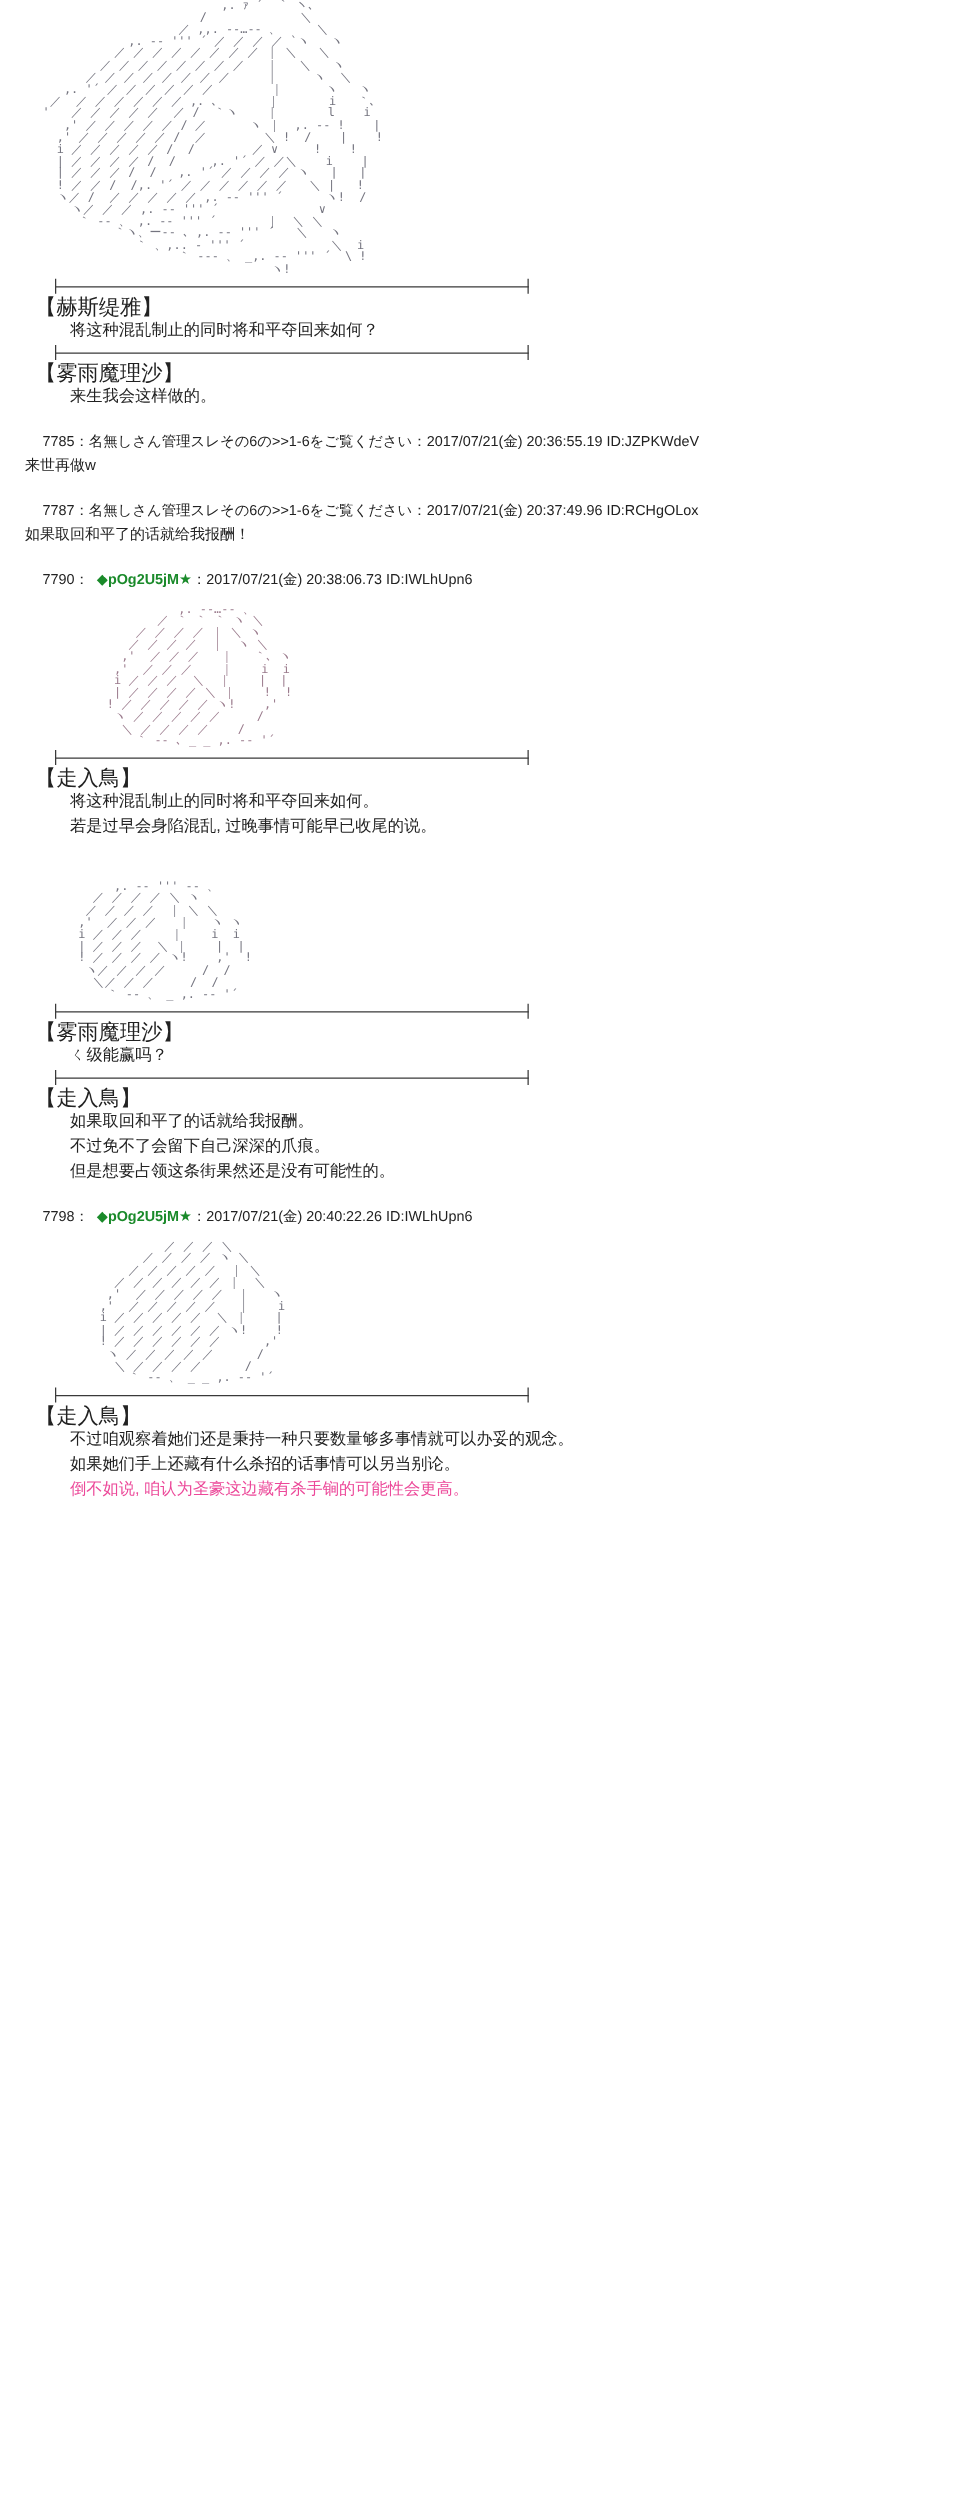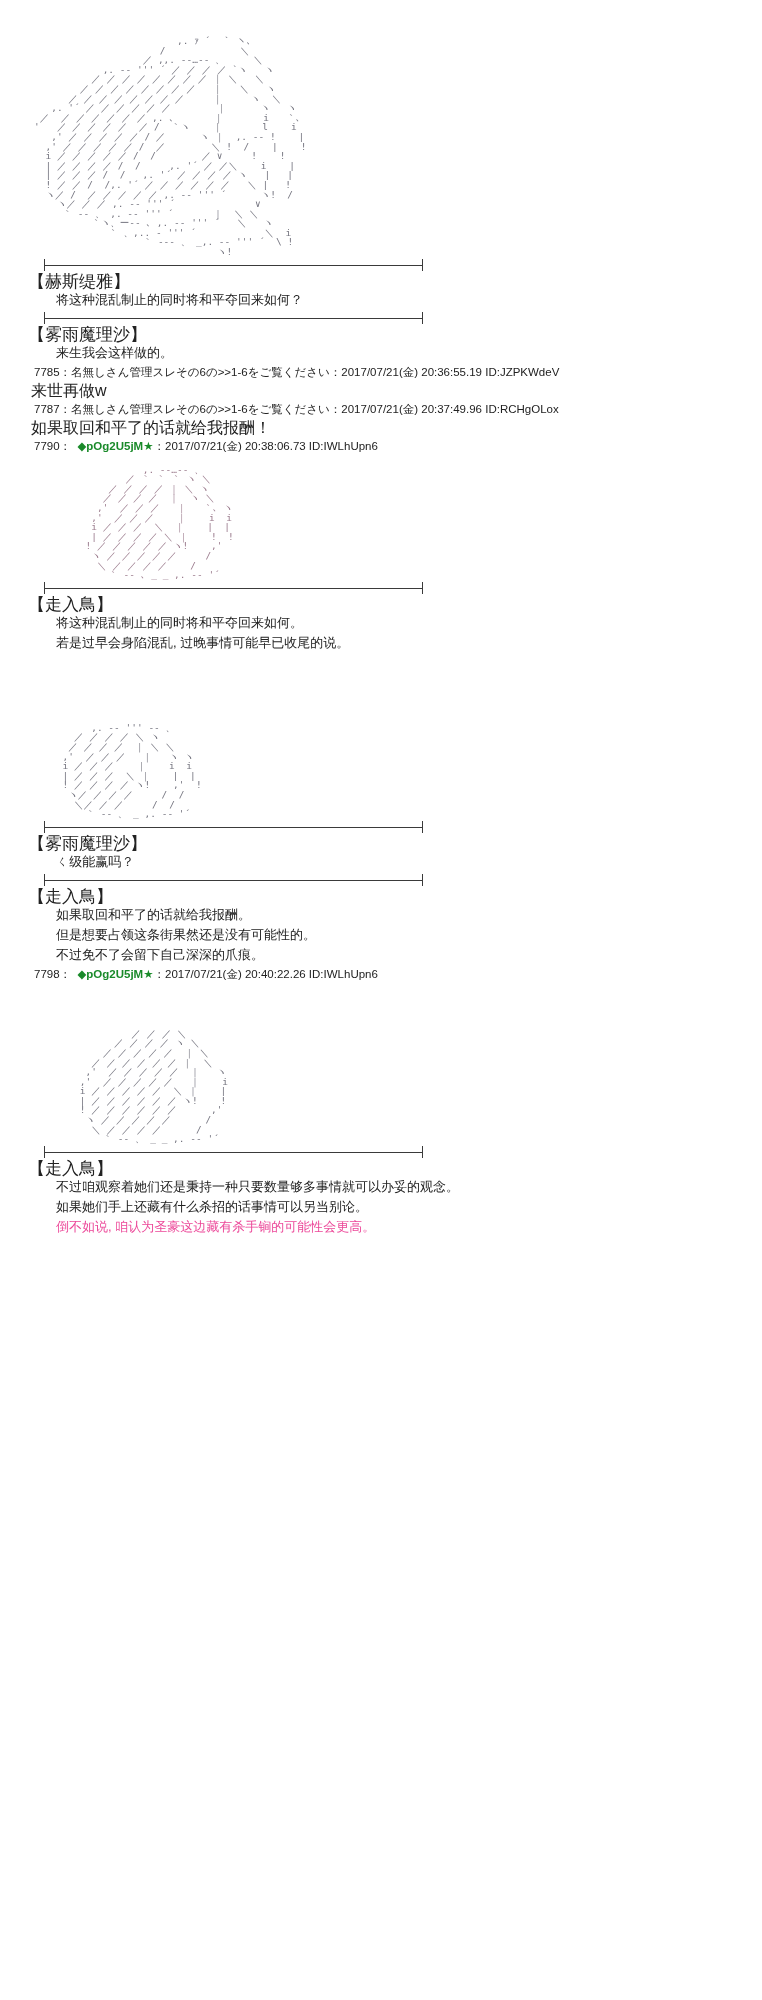--- a/index.html
+++ b/index.html
@@ -18,21 +18,21 @@
     font-size:9.5px;
     line-height:9.6px;
     white-space:pre;
     color:#6b6b7a;
     letter-spacing:0px;
     margin:0;
     padding:0 0 0 34px;
     overflow:hidden;
   }
   .aa.pink{color:#9a7a8c;}
-  .aa.grey{color:#74747f;margin-top:36px;}
+  .aa.grey{color:#74747f;}
 
   
   .rule{
     position:relative;
     height:12px;
     margin:2px 0 2px 0;
   }
   .rule::before{
     content:"";
     position:absolute;
@@ -58,28 +58,29 @@
     color:#222;
     line-height:20px;
   }
 
   
   .post-head{
     padding-left:34px;
     font-size:11.5px;
     color:#222;
     line-height:18px;
+    margin-top:18px;
   }
   .post-head .num{color:#222;}
   .post-head .name{color:#222;}
   .post-head .trip{color:#1a8a2a;font-weight:bold;text-align:right;}
   .post-head .star{color:#1a8a2a;}
   .post-body{
-    padding-left:31px;
-    font-size:16px;
+    padding-left:20px;
+    font-size:12px;
     line-height:19px;
     color:#222;
   }
   .gap-s{height:10px;}
   .gap-l{height:34px;}
   .red{color:#ec4899;}
 </style>
 </head>
 <body>
 
@@ -191,22 +192,22 @@
   </div>
 
   <div class="rule">
     <span class="tick l"></span>
     <span class="tick r"></span>
   </div>
 
   <div>
     <div class="speaker">【走入鳥】</div>
     <div class="line">如果取回和平了的话就给我报酬。</div>
+    <div class="line">不过免不了会留下自己深深的爪痕。</div>
     <div class="line">但是想要占领这条街果然还是没有可能性的。</div>
-    <div class="line">不过免不了会留下自己深深的爪痕。</div>
   </div>
 
   <div class="post-head">
     <span class="num">7798</span><span>：</span>&nbsp;&nbsp;<span class="trip">◆pOg2U5jM</span><span class="star">★</span><span>：2017/07/21(金) 20:40:22.26 ID:IWLhUpn6</span>
   </div>
 
   <div class="gap-s"></div>
   <pre class="aa grey">                 ／ ／ ／ ＼
               ／ ／ ／ ／ ヽ ＼
             ／ ／ ／ ／ ／  ｜ ＼

